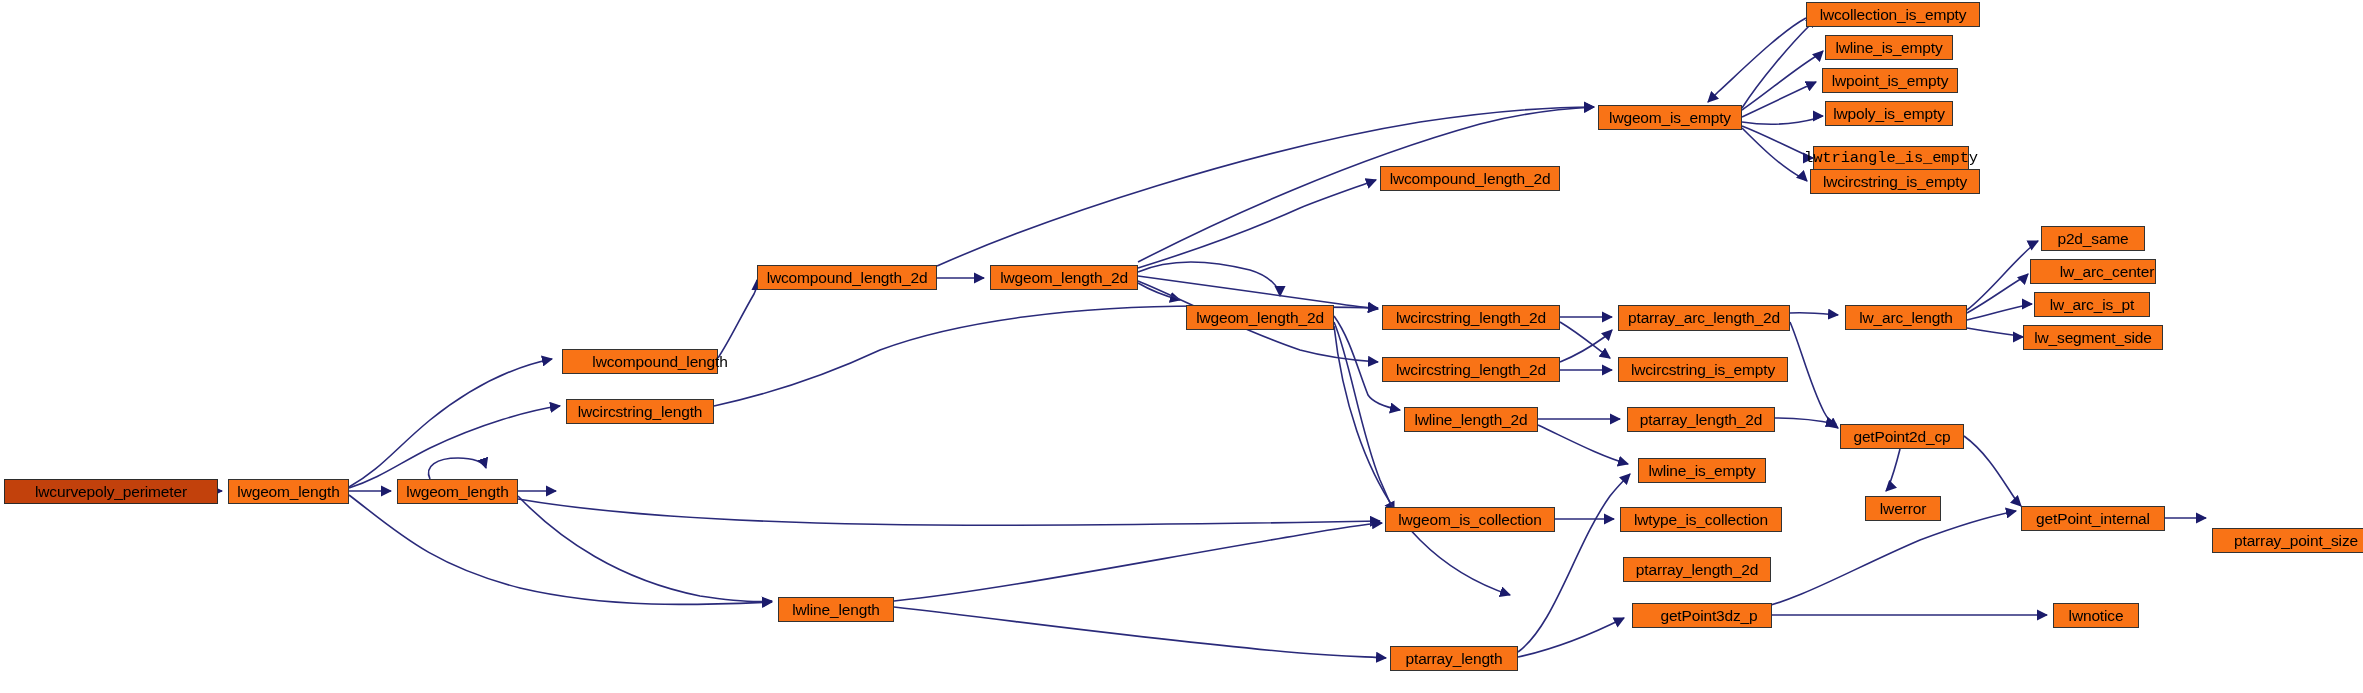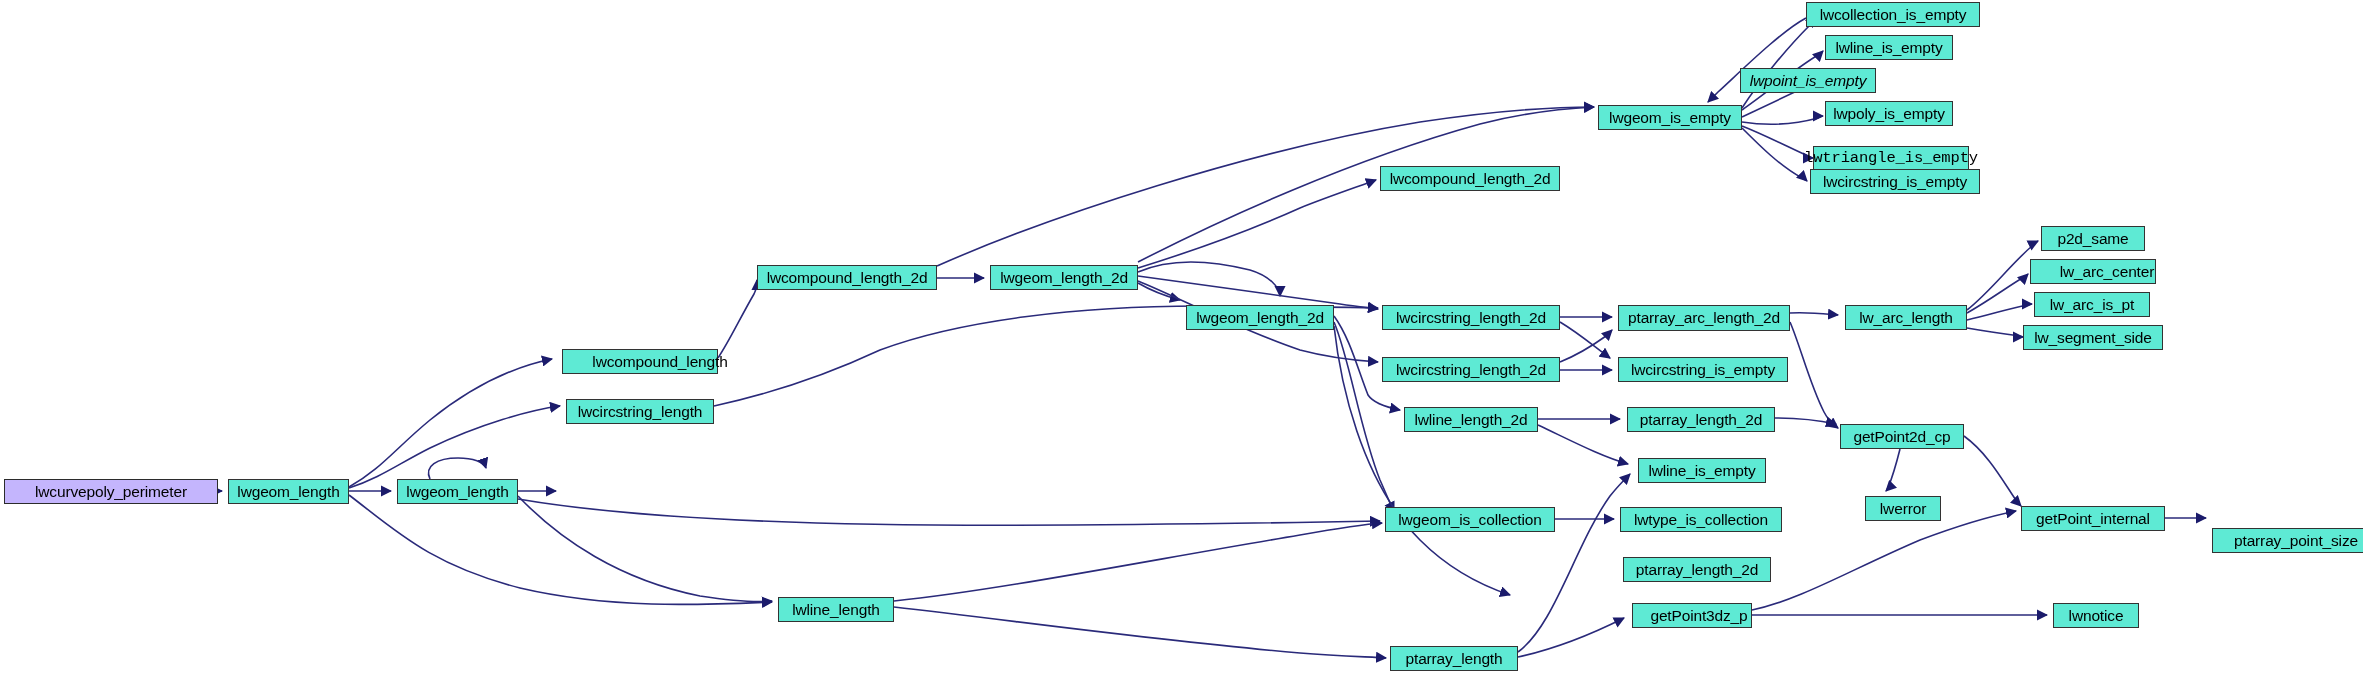--- a/index.html
+++ b/index.html
@@ -29,32 +29,32 @@
     stroke-width: 1.6px;
   }
   .edge-head {
     fill: #1b1b6b;
     stroke: none;
   }
   .node {
     position: absolute;
     box-sizing: border-box;
     border: 1.4px solid #333333;
-    background: #5eead4;
+    background: #f97316;
     color: #000000;
     font-size: 15.5px;
     line-height: 1;
     display: flex;
     align-items: center;
     justify-content: center;
     white-space: nowrap;
     letter-spacing: -0.15px;
   }
   .node.root {
-    background: #c4b5fd;
+    background: #c2410c;
     border-color: #2b2b2b;
   }
 </style>
 </head>
 <body>
 
 <div id="canvas">
   <svg class="edges" viewBox="0 0 2363 693" xmlns="http://www.w3.org/2000/svg">
     <defs>
       <marker id="ah" viewBox="0 0 10 10" refX="9" refY="5" markerWidth="7" markerHeight="7" orient="auto-start-reverse">
@@ -132,24 +132,24 @@
       <div class="node" style="left: 1404px; top: 407px; width: 134px; height: 25px;">lwline_length_2d</div>
       <div class="node" style="left: 1385px; top: 507px; width: 170px; height: 25px;">lwgeom_is_collection</div>
       <div class="node" style="left: 1390px; top: 646px; width: 128px; height: 25px;">ptarray_length</div>
       <div class="node" style="left: 1598px; top: 105px; width: 144px; height: 25px;">lwgeom_is_empty</div>
       <div class="node" style="left: 1618px; top: 305px; width: 172px; height: 26px;">ptarray_arc_length_2d</div>
       <div class="node" style="left: 1618px; top: 357px; width: 170px; height: 25px;">lwcircstring_is_empty</div>
       <div class="node" style="left: 1627px; top: 407px; width: 148px; height: 25px;">ptarray_length_2d</div>
       <div class="node" style="left: 1638px; top: 458px; width: 128px; height: 25px;">lwline_is_empty</div>
       <div class="node" style="left: 1620px; top: 507px; width: 162px; height: 25px;">lwtype_is_collection</div>
       <div class="node" style="left: 1623px; top: 557px; width: 148px; height: 25px;">ptarray_length_2d</div>
-      <div class="node" style="left: 1632px; top: 603px; width: 120px; height: 25px; padding-left: 14px;">getPoint3dz_p</div>
+      <div class="node" style="left: 1632px; top: 603px; width: 140px; height: 25px; padding-left: 14px;">getPoint3dz_p</div>
       <div class="node" style="left: 1806px; top: 2px; width: 174px; height: 25px;">lwcollection_is_empty</div>
       <div class="node" style="left: 1825px; top: 35px; width: 128px; height: 25px;">lwline_is_empty</div>
-      <div class="node" style="left: 1740px; top: 68px; width: 136px; height: 25px; font-style: italic;">lwpoint_is_empty</div>
+      <div class="node" style="left: 1822px; top: 68px; width: 136px; height: 25px;">lwpoint_is_empty</div>
       <div class="node" style="left: 1825px; top: 101px; width: 128px; height: 25px;">lwpoly_is_empty</div>
       <div class="node" style="left: 1813px; top: 146px; width: 156px; height: 25px; font-family: Liberation Mono, monospace;">lwtriangle_is_empty</div>
       <div class="node" style="left: 1810px; top: 169px; width: 170px; height: 25px;">lwcircstring_is_empty</div>
       <div class="node" style="left: 1845px; top: 305px; width: 122px; height: 25px;">lw_arc_length</div>
       <div class="node" style="left: 1840px; top: 424px; width: 124px; height: 25px;">getPoint2d_cp</div>
       <div class="node" style="left: 1865px; top: 496px; width: 76px; height: 25px;">lwerror</div>
       <div class="node" style="left: 2041px; top: 226px; width: 104px; height: 25px;">p2d_same</div>
       <div class="node" style="left: 2030px; top: 259px; width: 126px; height: 25px; padding-left: 28px;">lw_arc_center</div>
       <div class="node" style="left: 2034px; top: 292px; width: 116px; height: 25px;">lw_arc_is_pt</div>
       <div class="node" style="left: 2023px; top: 325px; width: 140px; height: 25px;">lw_segment_side</div>

